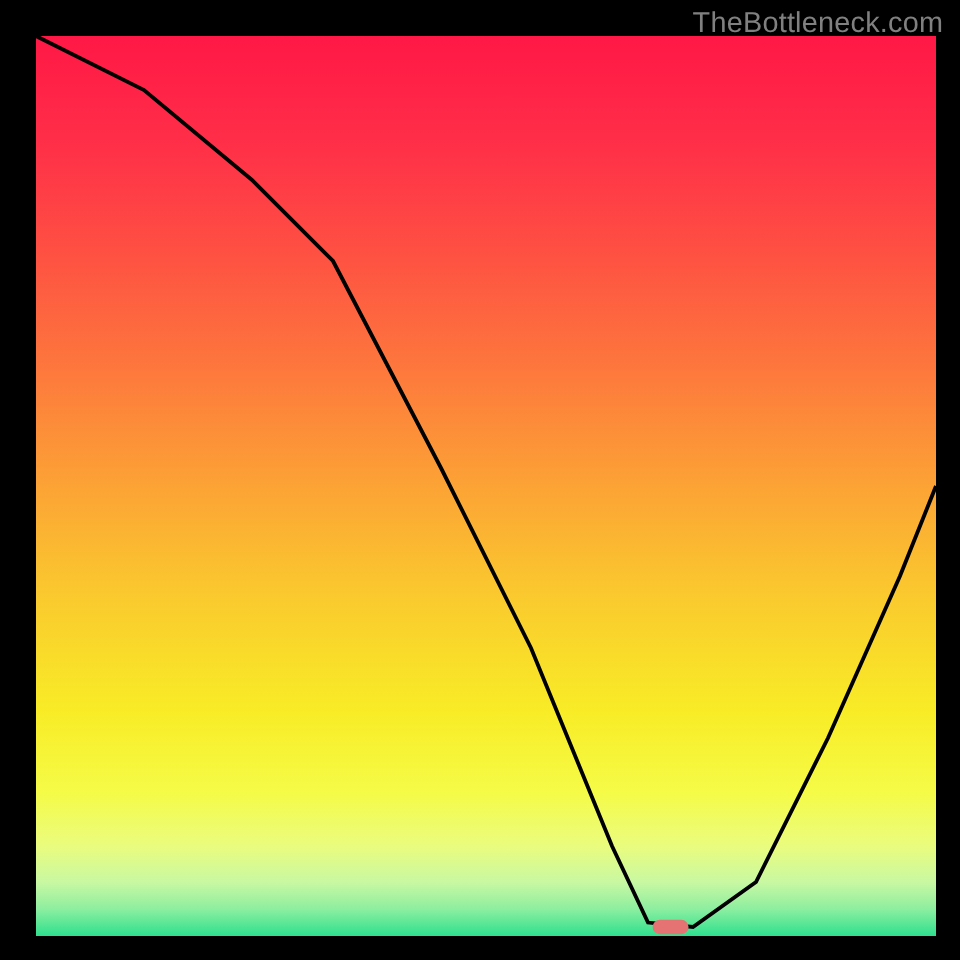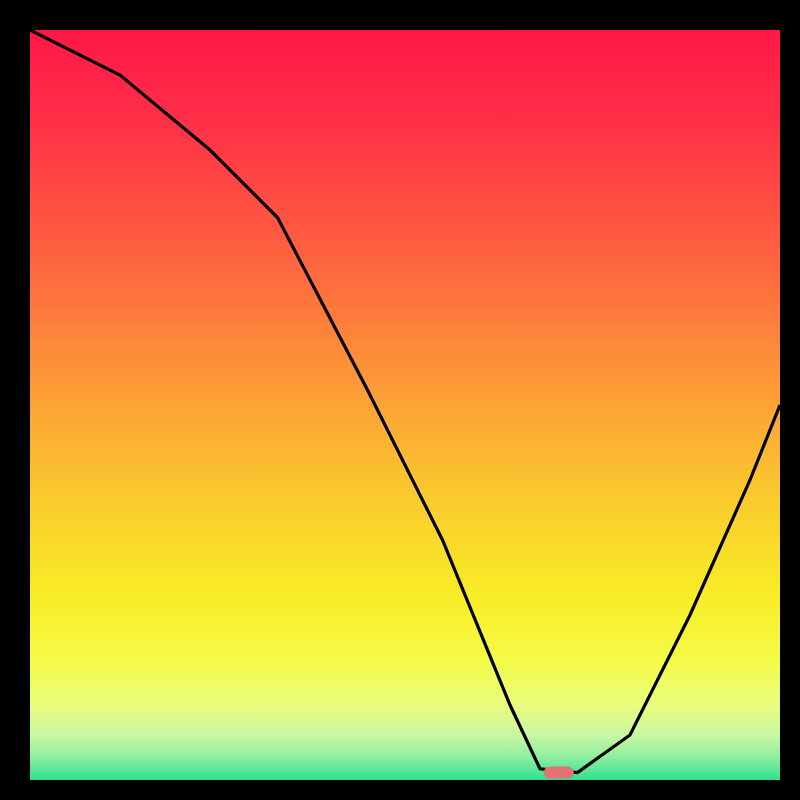--- a/index.html
+++ b/index.html
@@ -29,20 +29,21 @@
   svg {
     position: absolute;
     top: 0;
     left: 0;
   }
 </style>
 </head>
 <body>
 
 <div class="container">
+  <div class="watermark">TheBottleneck.com</div>
   <svg width="800" height="800" viewBox="0 0 800 800">
     <defs>
       <linearGradient id="bg-grad" x1="0" y1="0" x2="0" y2="1">
       <stop offset="0.0%" stop-color="#FF1846"></stop>
           <stop offset="12.0%" stop-color="#FF2F48"></stop>
           <stop offset="25.0%" stop-color="#FE5342"></stop>
           <stop offset="38.0%" stop-color="#FD7B3C"></stop>
           <stop offset="50.0%" stop-color="#FCA335"></stop>
           <stop offset="62.0%" stop-color="#FAC92E"></stop>
           <stop offset="75.0%" stop-color="#F8EC26"></stop>

